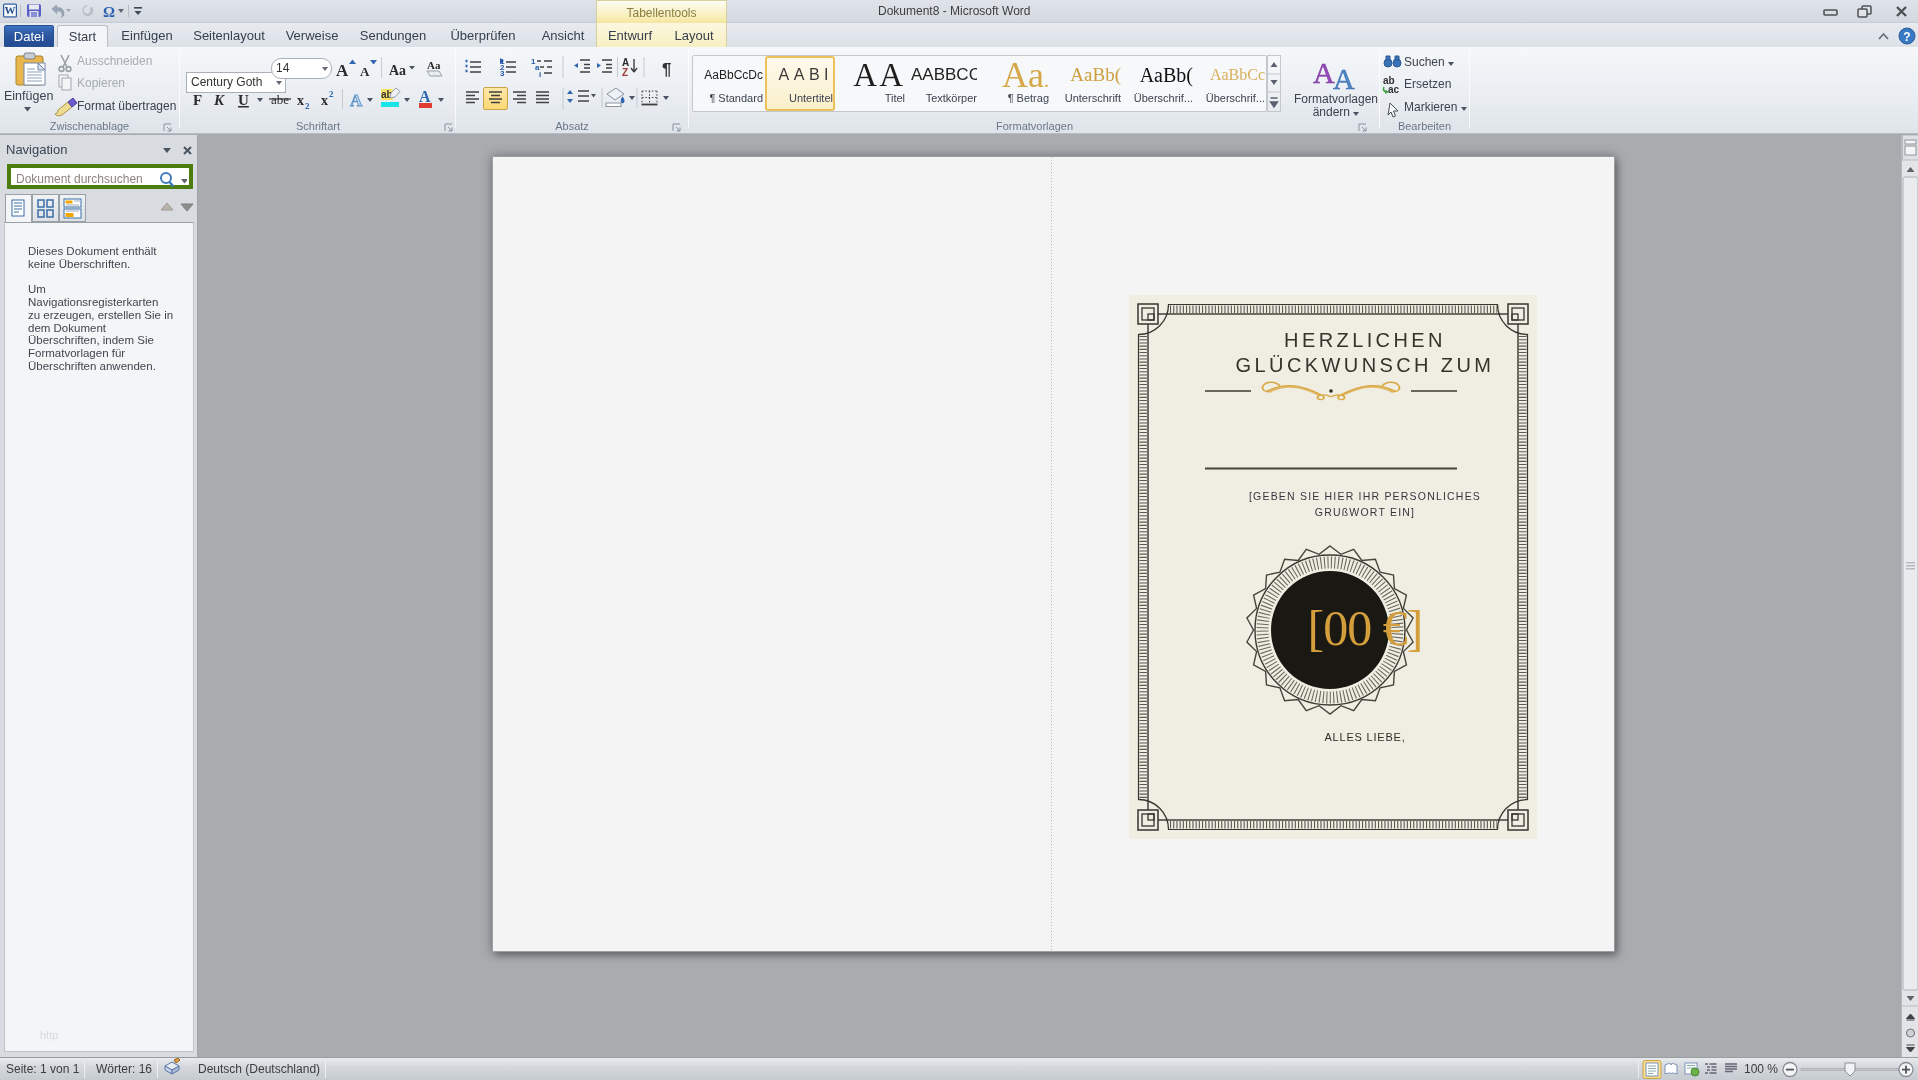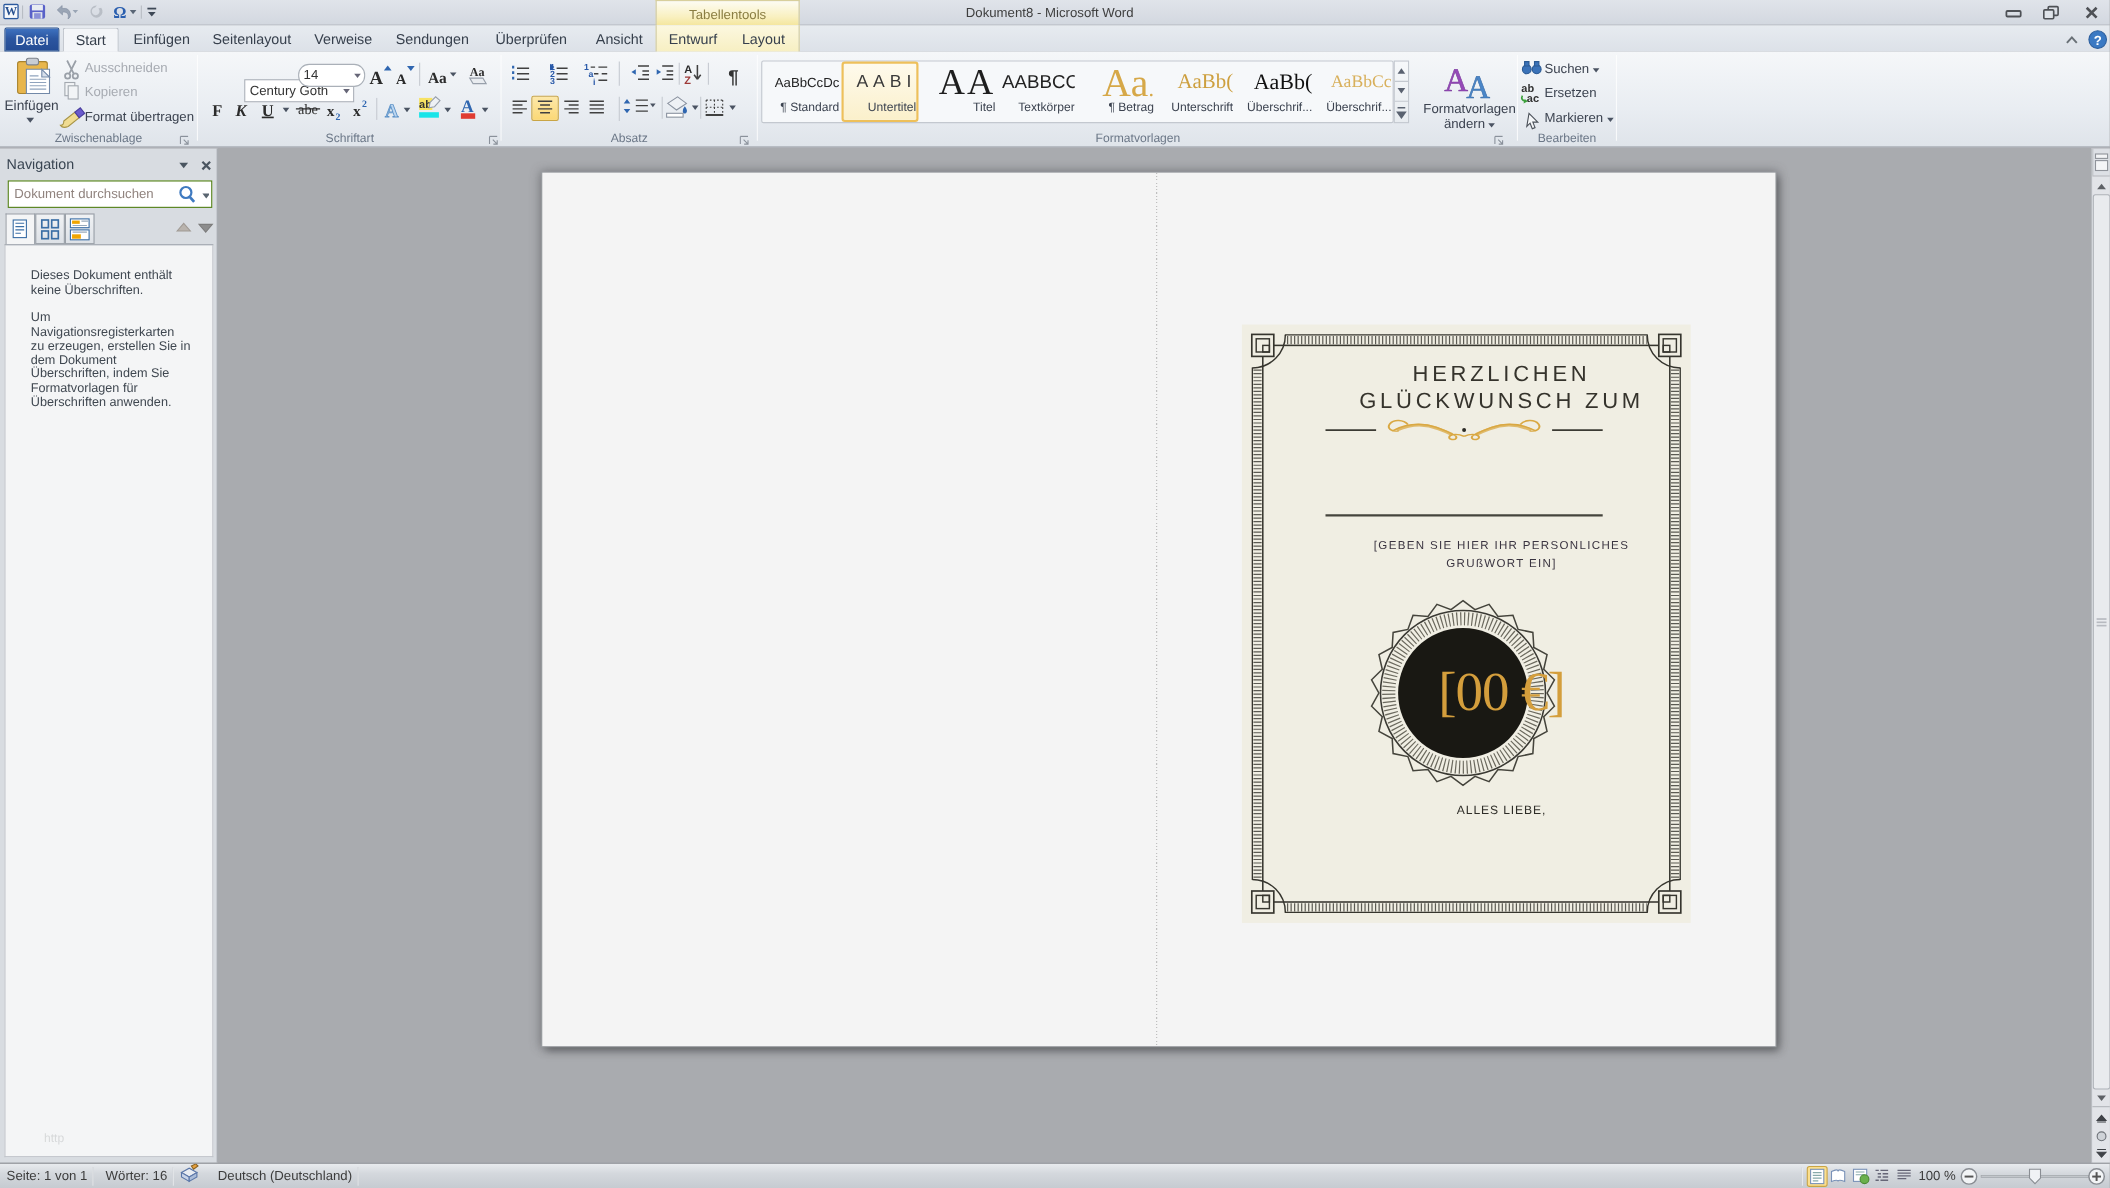--- a/index.html
+++ b/index.html
@@ -50,21 +50,21 @@
       background:#f6f8fa; border:1px solid #c3c8cf; border-radius:2px; }
   .stcell { position:absolute; top:2px; width:66px; height:52px; text-align:right; }
   .stsample { height:32px; line-height:34px; white-space:nowrap; overflow:hidden; }
   .stname { font-size:11px; color:#3c4350; margin-top:2px; white-space:nowrap; overflow:hidden;}
 
   
   #navpane { left:0; top:135px; width:198px; height:922px; background:#d8dce1;
      border-right:1px solid #a0a4aa; }
   #nav-title { position:absolute; left:6px; top:7px; font-size:13px; color:#394552; }
   #nav-search { position:absolute; left:7px; top:29px; width:186px; height:25px; background:#fff;
-     border:1px solid #4d7c0f; font-size:12px; color:#90837e; line-height:23px; padding-left:5px; }
+     border:4px solid #4d7c0f; font-size:12px; color:#90837e; line-height:23px; padding-left:5px; }
   #nav-tabs { position:absolute; left:5px; top:59px; width:188px; height:29px; }
   .ntab { position:absolute; top:0; width:27px; height:28px; border:1px solid #9aa0a8; background:linear-gradient(#f0f2f4,#dde1e6); }
   #nav-content { position:absolute; left:4px; top:87px; width:190px; height:830px; background:#f4f5f6;
      border:1px solid #c0c4ca; border-top:1px solid #9aa0a8; }
   #nav-content p { font-size:11.5px; color:#3f4750; line-height:12.7px; margin:0 16px 0 23px; }
 
   
   #docarea { left:199px; top:135px; width:1702px; height:922px; background:#a9abaf; overflow:hidden; }
   #page { position:absolute; left:294px; top:22px; width:1121px; height:794px; background:#f4f4f4;
      box-shadow: 0 0 0 1px #9b9ea2, 0 0 9px 2px rgba(70,72,76,.45), 3px 4px 7px rgba(55,57,60,.5); }
@@ -195,21 +195,21 @@
     <div class="glabel">Zwischenablage</div>
     <div class="launcher" style="left:163px;top:76px;">
         <svg width="10" height="10">
           <path d="M1 1 h7 M1 1 v7" stroke="#8a919b" fill="none"></path>
           <path d="M4 4 l4 4 m0 -3.5 v3.5 h-3.5" stroke="#8a919b" fill="none"></path>
         </svg>
       </div>
   </div>
 
   <div class="abs" style="left:181px;top:0;width:274px;height:87px;">
-    <div class="combo" style="left:5px;top:25px;width:100px;margin-left:36px;">Century Goth<span class="ar" style="position:absolute;right:3px;top:8px;"></span></div>
+    <div class="combo" style="left:5px;top:25px;width:100px;">Century Goth<span class="ar" style="position:absolute;right:3px;top:8px;"></span></div>
     <div class="combo" style="left:90px;top:11px;width:61px;border-radius:10px;">14<span class="ar" style="position:absolute;right:3px;top:8px;"></span></div>
     <svg width="274" height="87" style="position:absolute;left:0;top:0;">
 
       <text x="155" y="29" font-size="17" font-weight="bold" font-family="Liberation Serif, serif" fill="#2b2b2b">A</text>
       <path d="M168 17 l3.5 -4.5 l3.5 4.5z" fill="#2f66b0"></path>
       <text x="179" y="29" font-size="13" font-weight="bold" font-family="Liberation Serif, serif" fill="#2b2b2b">A</text>
       <path d="M189 13 l7 0 l-3.5 4.5z" fill="#2f66b0"></path>
       <rect x="200" y="10" width="1" height="21" fill="#c6cad1"></rect>
       <text x="208" y="28" font-size="14" font-weight="bold" font-family="Liberation Serif, serif" fill="#2b2b2b">Aa</text>
       <path d="M228 19 l6 0 l-3 3.5z" fill="#4a5362"></path>

